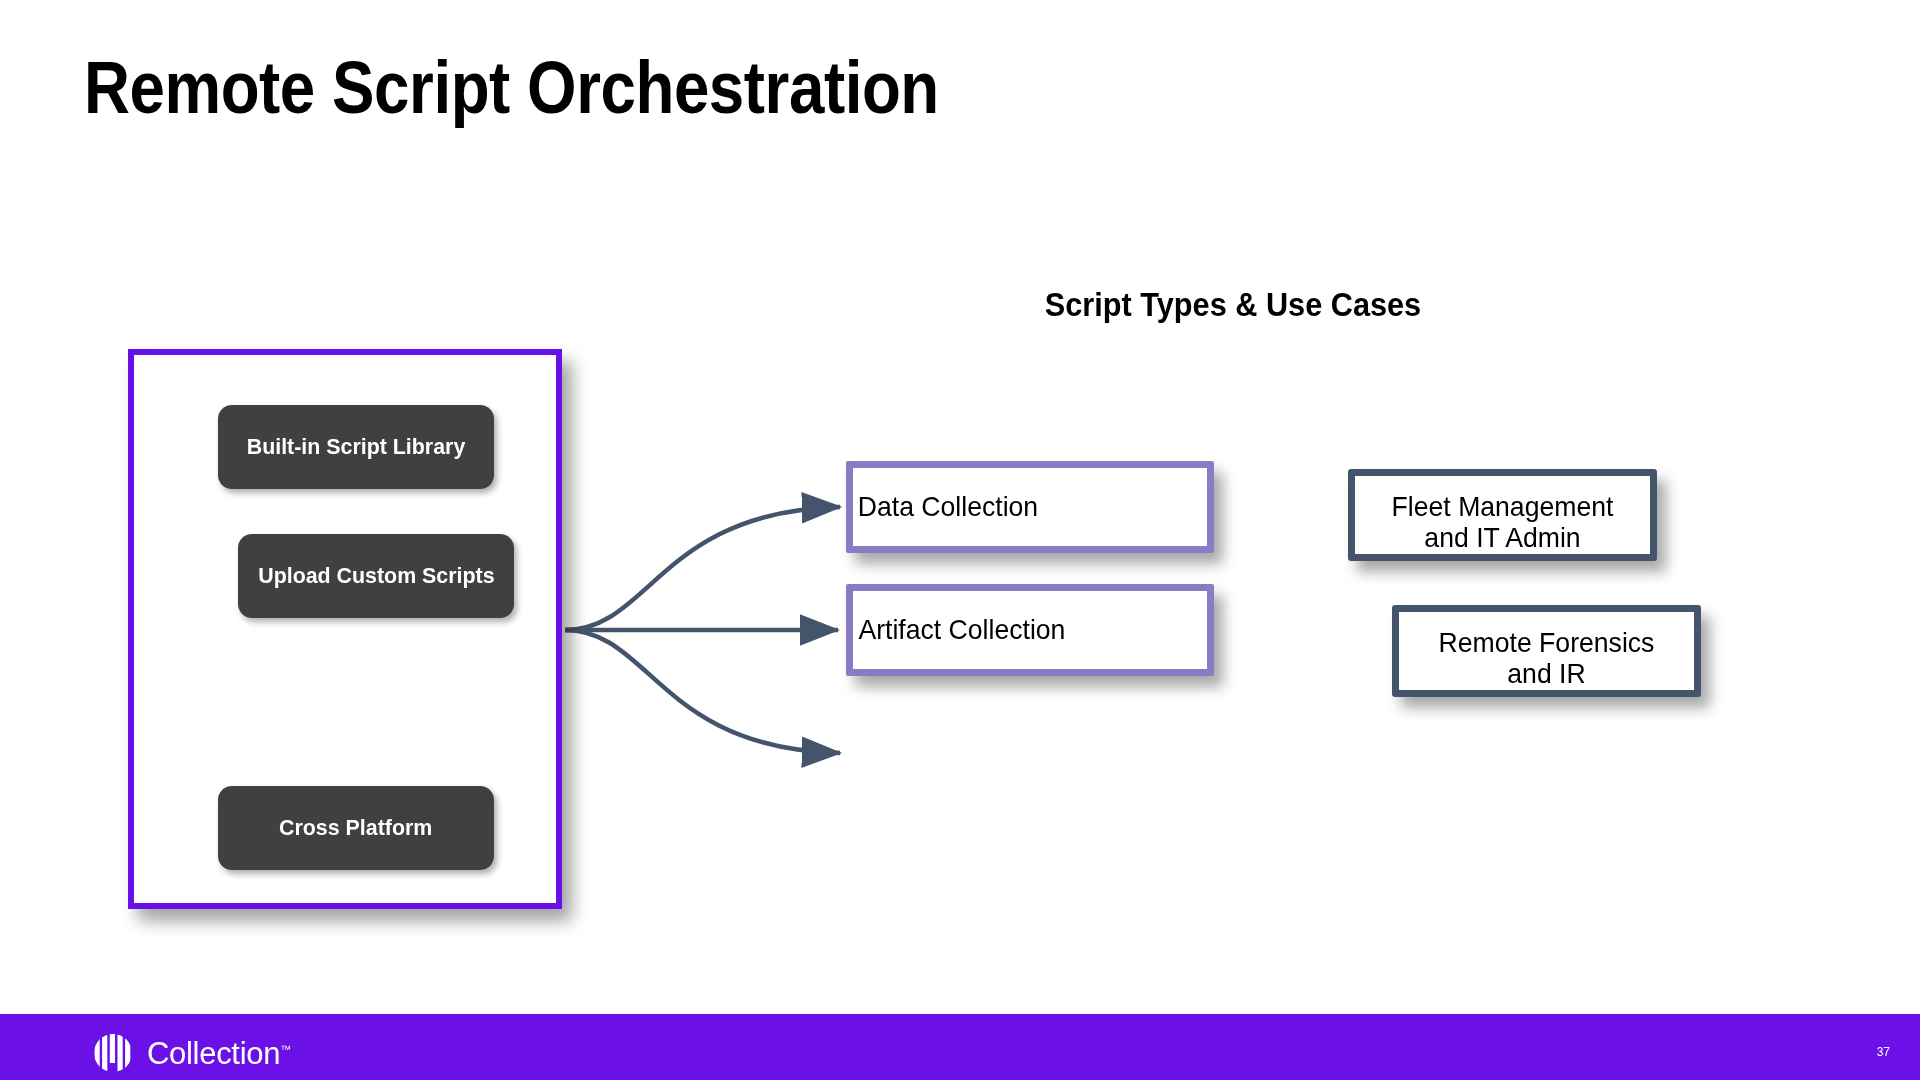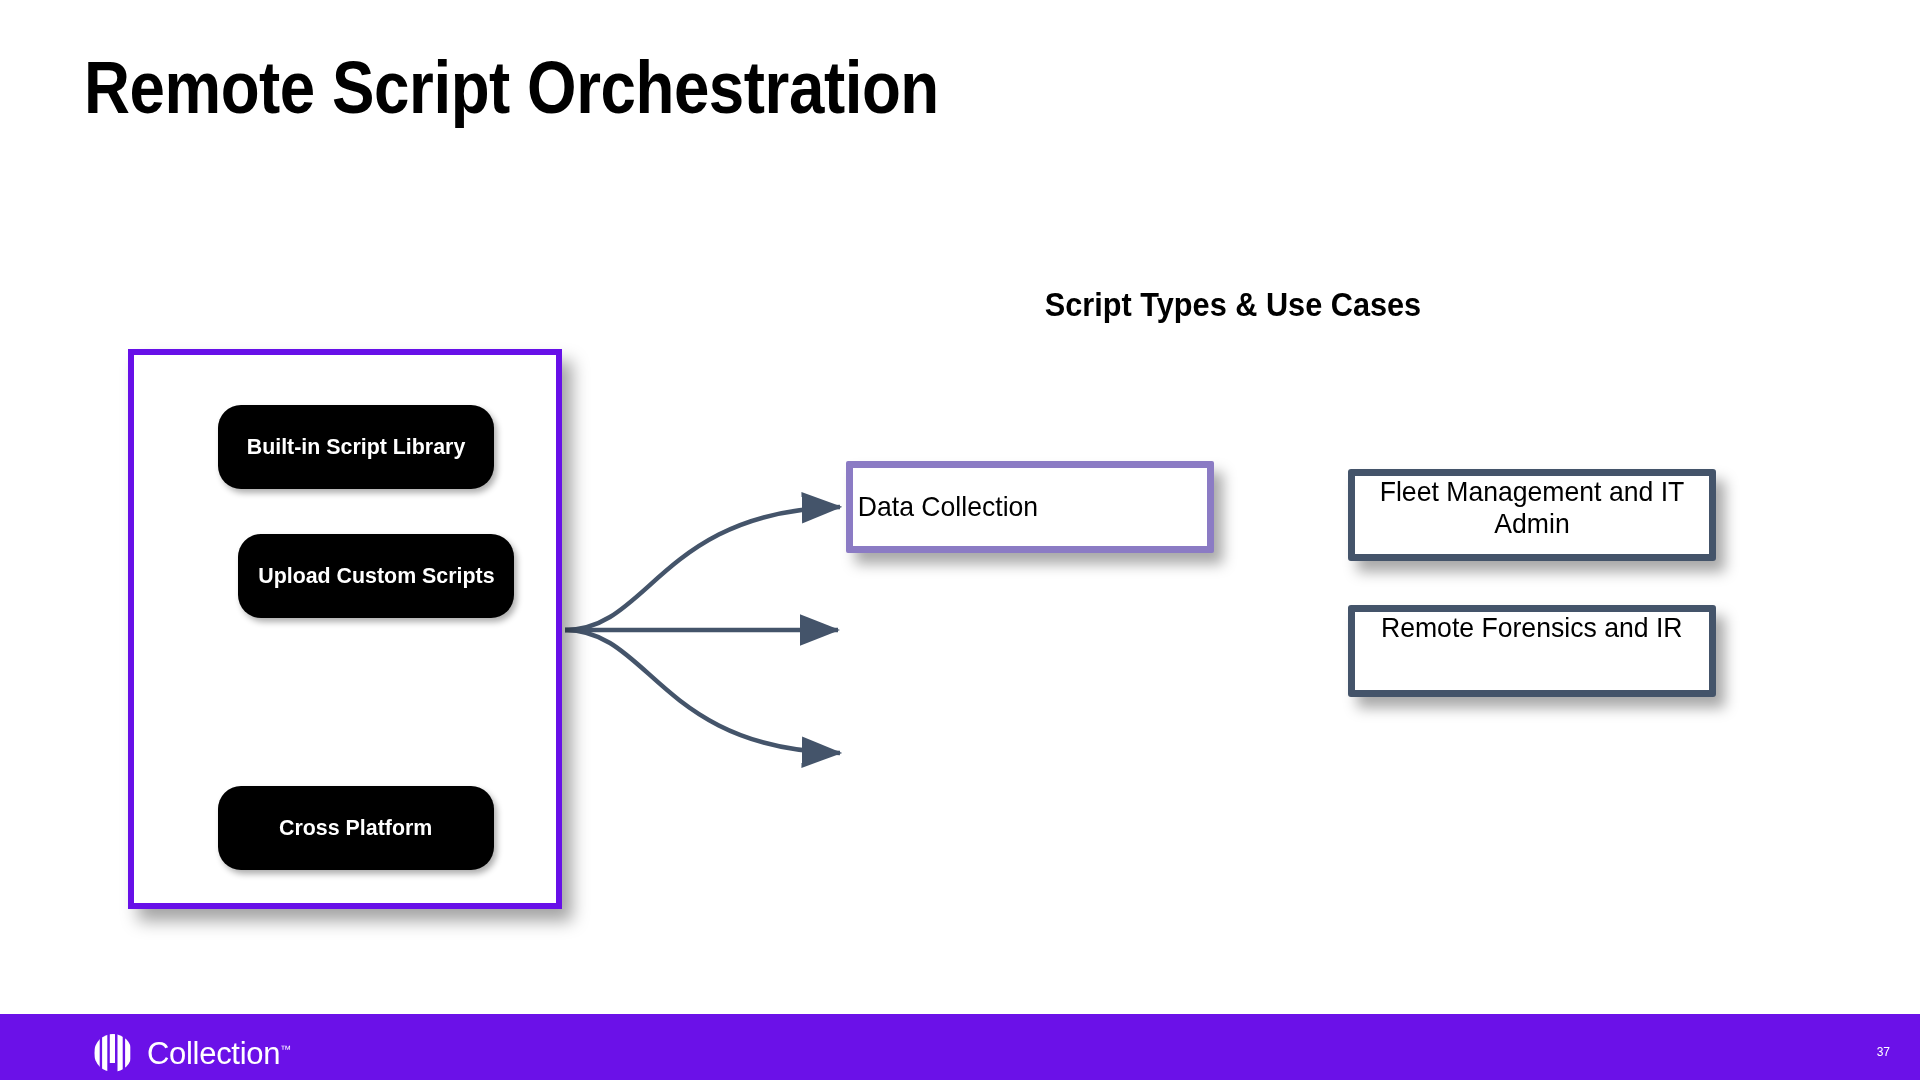--- a/index.html
+++ b/index.html
@@ -63,22 +63,22 @@
     border: 6px solid #6710E8;
     box-sizing: border-box;
     box-shadow: 10px 12px 16px rgba(0,0,0,0.36);
   }
 
   .pill {
     position: absolute;
     left: 84px;
     width: 276px;
     height: 84px;
-    background: #000000;
-    border-radius: 23px;
+    background: #404040;
+    border-radius: 14px;
     color: #ffffff;
     font-size: 22.5px;
     font-weight: bold;
     display: flex;
     align-items: center;
     justify-content: center;
     text-align: center;
     line-height: 1.18;
     box-shadow: 3px 4px 6px rgba(0,0,0,0.32);
     box-sizing: border-box;
@@ -109,38 +109,38 @@
   }
   .mid-box span { transform: scaleX(0.95); display: inline-block; }
   .mid-0 { top: 450px; }
   .mid-1 { top: 573px; }
   .mid-2 { top: 695px; }
 
   
   .right-box {
     position: absolute;
     left: 1348px;
-    width: 368px;
+    width: 309px;
     background: #ffffff;
     border: 7px solid #44546A;
     box-sizing: border-box;
     display: flex;
-    align-items: flex-start;
+    align-items: flex-end;
     justify-content: center;
     text-align: center;
     font-size: 28px;
     color: #000000;
     line-height: 1.13;
     box-shadow: 9px 11px 14px rgba(0,0,0,0.34);
     border-radius: 3px;
     padding: 0 8px;
   }
   .right-box span { transform: scaleX(0.95); display: inline-block; }
   .right-0 { top: 458px; height: 92px; }
-  .right-1 { top: 594px; height: 92px; }
+  .right-1 { top: 594px; height: 92px; margin-left: 44px; }
 
   
   #connectors {
     position: absolute;
     left: 0; top: 0;
     width: 1920px;
     height: 1080px;
     pointer-events: none;
   }
 
@@ -213,20 +213,23 @@
     <div class="pill pill-1">
       <span>Upload Custom Scripts</span>
     </div>
     <div class="pill pill-3">
       <span>Cross Platform</span>
     </div>
   </div>
 
   <div class="mid-box mid-0">
     <span>Data Collection</span>
+  </div>
+  <div class="mid-box mid-1">
+    <span>Artifact Collection</span>
   </div>
 
   <div class="right-box right-0">
     <span>Fleet Management and IT Admin</span>
   </div>
   <div class="right-box right-1">
     <span>Remote Forensics and IR</span>
   </div>
 
   <div class="footer-bar"></div>

